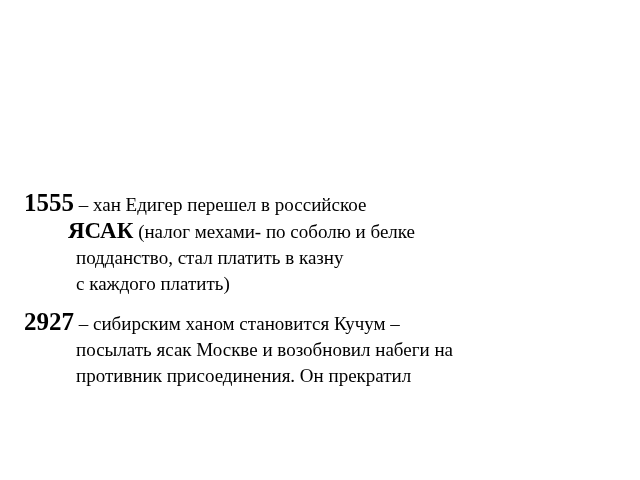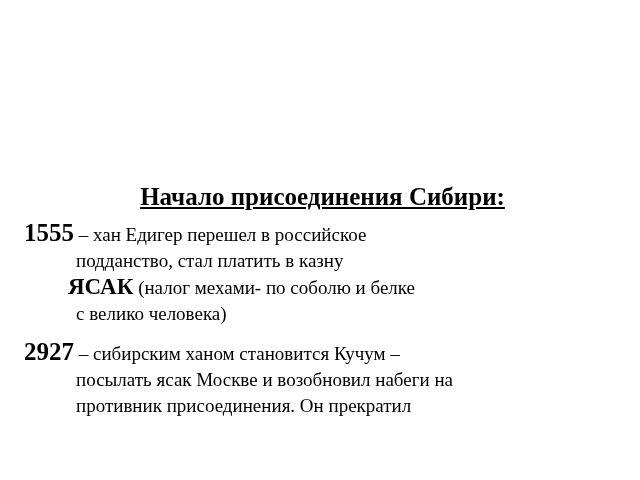--- a/index.html
+++ b/index.html
@@ -85,27 +85,26 @@
   .p-1581 { margin-top: 12px; }
 </style>
 </head>
 <body>
 
 <div class="slide">
 
 
   <div class="body-block">
 
-    <div class="heading">Начало присоединения Сибири:</div>
 
     <p class="para p-1555">
       <span class="year">1555</span><span> – хан Едигер перешел в российское</span>
+      <span class="line"><span class="indent2"></span><span class="yasak">ЯСАК</span><span> (налог мехами- по соболю и белке</span></span>
       <span class="line"><span class="indent1"></span><span>подданство, стал платить в казну</span></span>
-      <span class="line"><span class="indent2"></span><span class="yasak">ЯСАК</span><span> (налог мехами- по соболю и белке</span></span>
-      <span class="line"><span class="indent1"></span><span>с велико человека)</span></span>
+      <span class="line"><span class="indent1"></span><span>с каждого платить)</span></span>
     </p>
 
     <p class="para p-1581">
       <span class="year">2927</span><span> – сибирским ханом становится Кучум –</span>
       <span class="line"><span class="indent1"></span><span>посылать ясак Москве и возобновил набеги на</span></span>
       <span class="line"><span class="indent1"></span><span>противник присоединения. Он прекратил</span></span>
     </p>
 
   </div>
 </div>

